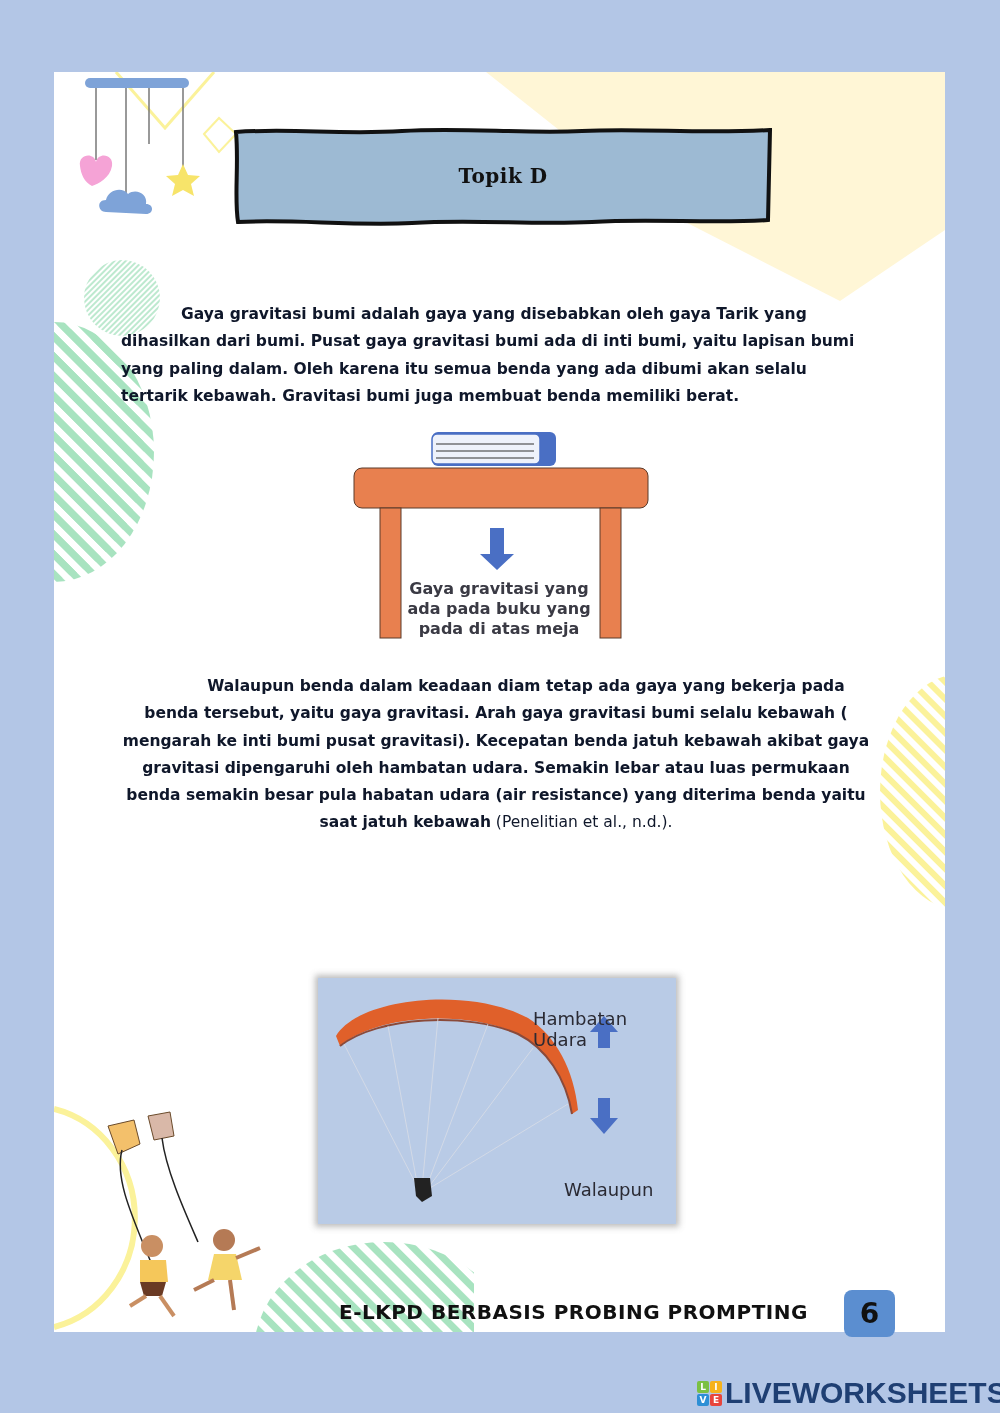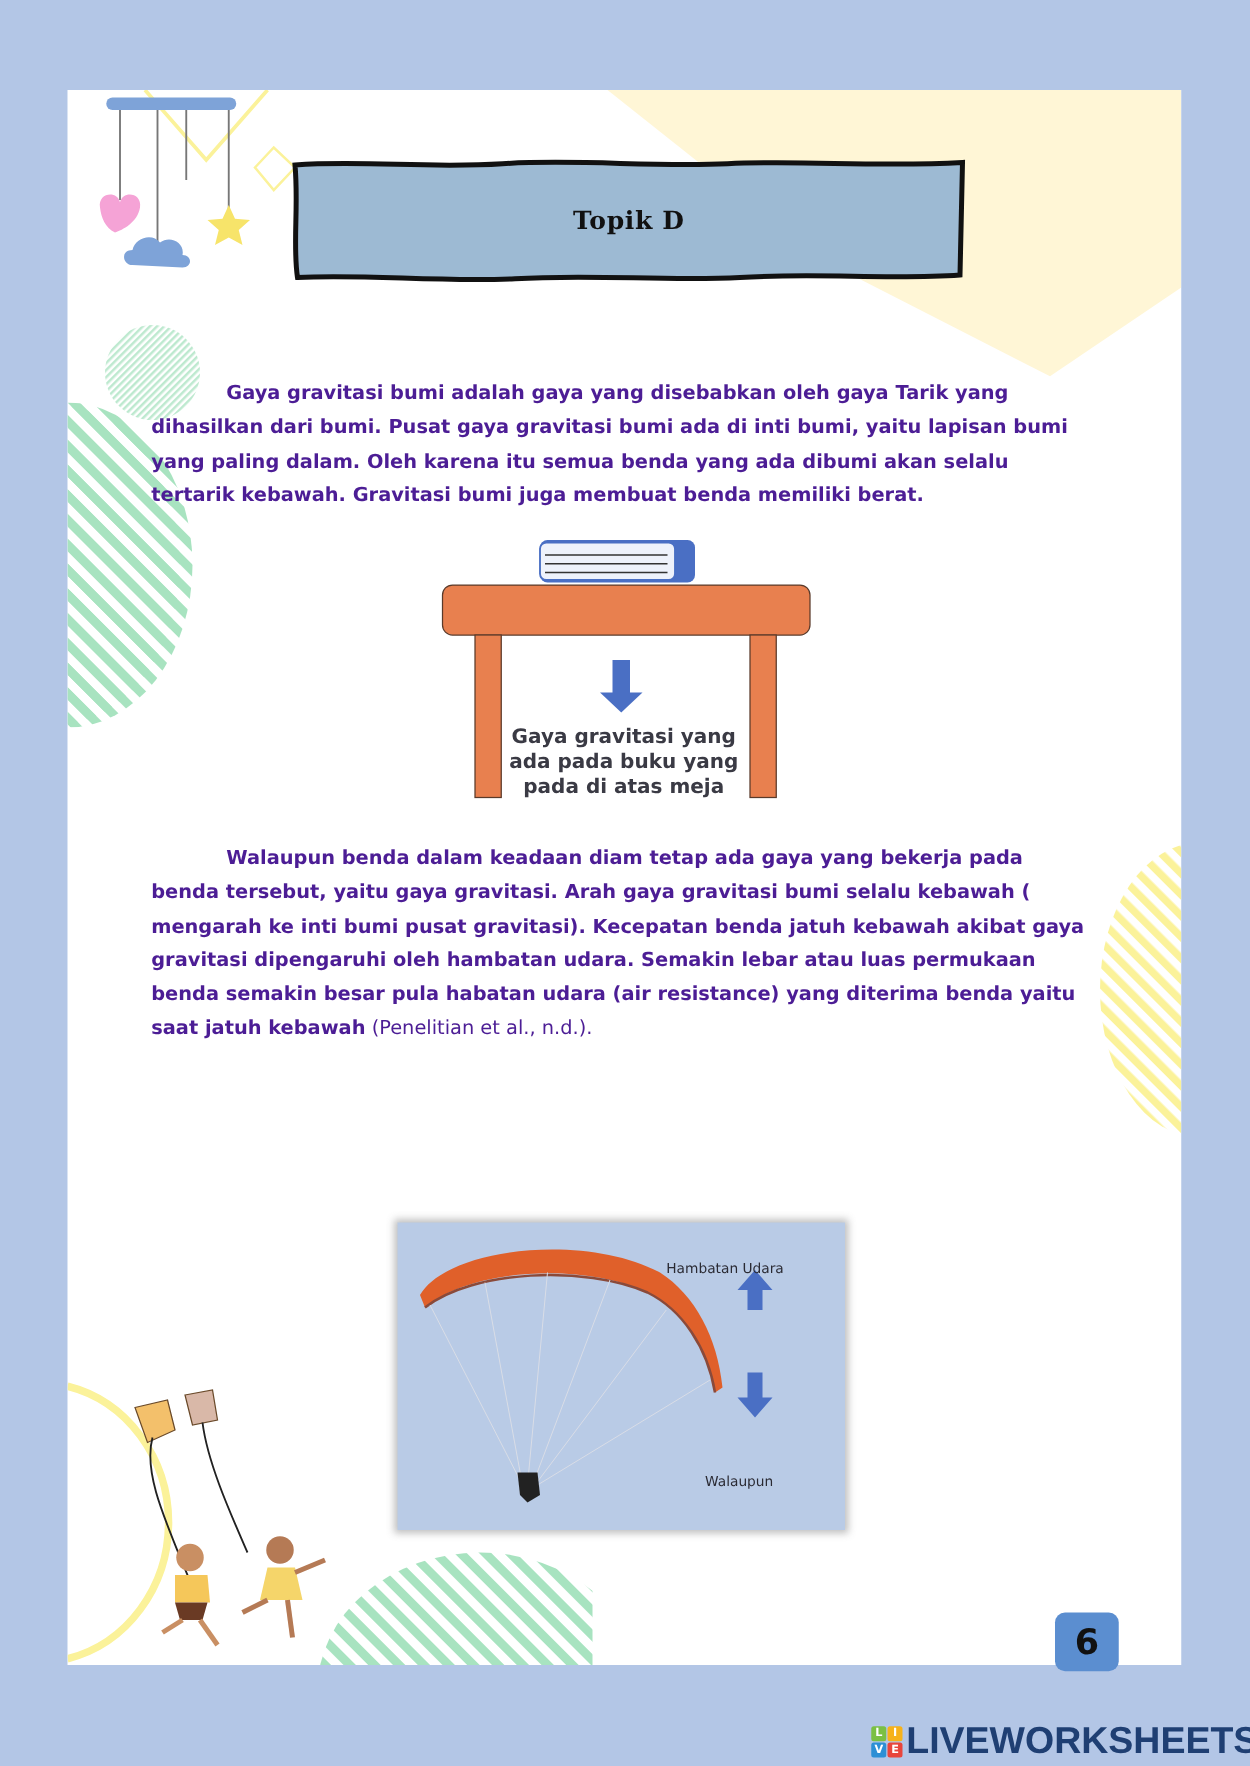--- a/index.html
+++ b/index.html
@@ -5,32 +5,32 @@
   * { box-sizing: border-box; margin: 0; padding: 0; }
   html, body { width: 1000px; height: 1413px; background: #b3c6e6; overflow: hidden; }
   body { position: relative; font-family: "DejaVu Sans", sans-serif; }
   .page { position: absolute; left: 54px; top: 72px; width: 891px; height: 1260px; background: #ffffff; overflow: hidden; text-decoration: underline; }
   .deco { position: absolute; pointer-events: none; }
   .title-box { position: absolute; left: 178px; top: 54px; width: 542px; height: 100px; }
   .title-box svg { position: absolute; left: 0; top: 0; }
   .title-text { position: absolute; left: 0; top: 0; width: 100%; height: 100%; display: flex; flex-direction: column; align-items: center; justify-content: center; gap: 16px; font-family: "DejaVu Serif", serif; font-weight: bold; color: #111; }
   .title-text .t1 { font-size: 20px; letter-spacing: 0.5px; }
   .title-text .t2 { font-size: 20px; letter-spacing: 0.5px; }
-  .para { position: absolute; left: 67px; width: 750px; font-family: "DejaVu Sans", sans-serif; font-weight: bold; font-size: 15.5px; line-height: 27.3px; color: #4c1d95; text-align: left; }
+  .para { position: absolute; left: 67px; width: 750px; font-family: "DejaVu Sans", sans-serif; font-weight: bold; font-size: 15.5px; line-height: 27.3px; color: #0f172a; text-align: left; }
   .para .indent { display: inline-block; width: 60px; }
   .cite { font-weight: normal; }
   .footer-text { position: absolute; left: 285px; top: 1228px; font-family: "DejaVu Sans", sans-serif; font-weight: bold; font-size: 20px; letter-spacing: 0.5px; color: #111; }
   .page-badge { position: absolute; left: 844px; top: 1290px; width: 51px; height: 47px; background: #5b8ed0; border-radius: 8px; display: flex; align-items: center; justify-content: center; font-family: "DejaVu Sans", sans-serif; font-weight: bold; font-size: 28px; color: #111; }
   .lw-logo { position: absolute; left: 697px; top: 1378px; height: 30px; display: flex; align-items: center; gap: 3px; }
   .lw-grid { display: grid; grid-template-columns: 12px 12px; grid-template-rows: 12px 12px; gap: 1px; }
   .lw-grid span { display: flex; align-items: center; justify-content: center; font-family: "DejaVu Sans", sans-serif; font-weight: bold; font-size: 9px; color: #fff; border-radius: 2px; }
   .lw-text { font-family: "Liberation Sans", sans-serif; font-weight: bold; font-size: 30px; color: #1f3f73; letter-spacing: 0px; }
   .caption { position: absolute; font-family: "DejaVu Sans", sans-serif; font-weight: bold; color: #3a3a44; text-align: center; }
   .photo { position: absolute; left: 264px; top: 906px; width: 358px; height: 246px; background: #b9cbe6; box-shadow: 0 0 6px 3px rgba(110,110,110,0.45); overflow: hidden; }
-  .photo-label { position: absolute; font-family: "DejaVu Sans", sans-serif; font-size: 11px; color: #2a2a33; }
+  .photo-label { position: absolute; font-family: "DejaVu Sans", sans-serif; font-size: 18px; color: #2a2a33; }
 </style>
 </head>
 <body>
 
 <div class="page">
 
   <svg class="deco" style="left:0;top:0" width="891" height="320">
     <polygon points="432,0 891,0 891,158 786,229 602,135" fill="#fff6d6"></polygon>
   </svg>
 
@@ -115,21 +115,21 @@
     <rect x="28" y="78" width="21" height="130" fill="#e8804f" stroke="#5a3a2a" stroke-width="1"></rect>
     <rect x="248" y="78" width="21" height="130" fill="#e8804f" stroke="#5a3a2a" stroke-width="1"></rect>
     <polygon points="138,98 152,98 152,124 162,124 145,140 128,124 138,124" fill="#4a6fc4"></polygon>
   </svg>
   <div class="caption" style="left:350px;top:507px;width:190px;font-size:16px;line-height:20px;">
     <div>Gaya gravitasi yang</div>
     <div>ada pada buku yang</div>
     <div>pada di atas meja</div>
   </div>
 
-  <div class="para" style="top:601px;">
+  <div class="para" style="top:601px;text-align:center;">
     <span class="indent"></span><span>Walaupun benda dalam keadaan diam tetap ada gaya yang bekerja pada benda tersebut, yaitu gaya gravitasi. Arah gaya gravitasi bumi selalu kebawah ( mengarah ke inti bumi pusat gravitasi). Kecepatan benda jatuh kebawah akibat gaya gravitasi dipengaruhi oleh hambatan udara. Semakin lebar atau luas permukaan benda semakin besar pula habatan udara (air resistance) yang diterima benda yaitu saat jatuh kebawah</span><span class="cite"> (Penelitian et al., n.d.).</span>
   </div>
 
 
   <div class="photo">
     <svg width="358" height="246" style="position:absolute;left:0;top:0">
       <path d="M18,58 C40,20 150,8 210,40 C238,58 256,92 260,132 L254,136 C248,100 228,70 200,56 C150,32 60,36 22,68 Z" fill="#e0602a"></path>
       <path d="M22,68 C60,38 150,34 200,56 C228,70 248,100 254,136" fill="none" stroke="#8a4a3a" stroke-width="2"></path>
       <g stroke="#d9dde6" stroke-width="0.8">
         <line x1="26" y1="66" x2="100" y2="210"></line>
@@ -157,20 +157,21 @@
     <path d="M66,172 L92,172 L88,186 L70,186 Z" fill="#6a3a24"></path>
     <line x1="72" y1="186" x2="56" y2="196" stroke="#c98f63" stroke-width="4"></line>
     <line x1="86" y1="186" x2="100" y2="206" stroke="#c98f63" stroke-width="4"></line>
     <circle cx="150" cy="130" r="11" fill="#b57a55"></circle>
     <path d="M140,144 L162,144 L168,170 L134,170 Z" fill="#f5d56a"></path>
     <line x1="140" y1="170" x2="120" y2="180" stroke="#b57a55" stroke-width="4"></line>
     <line x1="156" y1="170" x2="160" y2="200" stroke="#b57a55" stroke-width="4"></line>
     <line x1="162" y1="148" x2="186" y2="138" stroke="#b57a55" stroke-width="4"></line>
   </svg>
 
+  <div class="footer-text">E-LKPD BERBASIS PROBING PROMPTING</div>
 </div>
 
 <div class="page-badge">6</div>
 
 <div class="lw-logo">
   <div class="lw-grid">
     <span style="background:#7bc043">L</span>
     <span style="background:#f6b21b">I</span>
     <span style="background:#2d8fd5">V</span>
     <span style="background:#e8453c">E</span>

